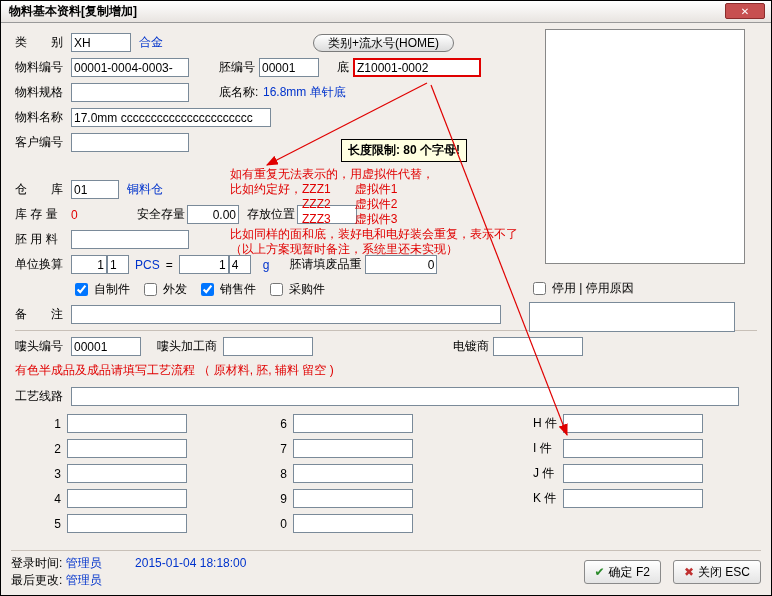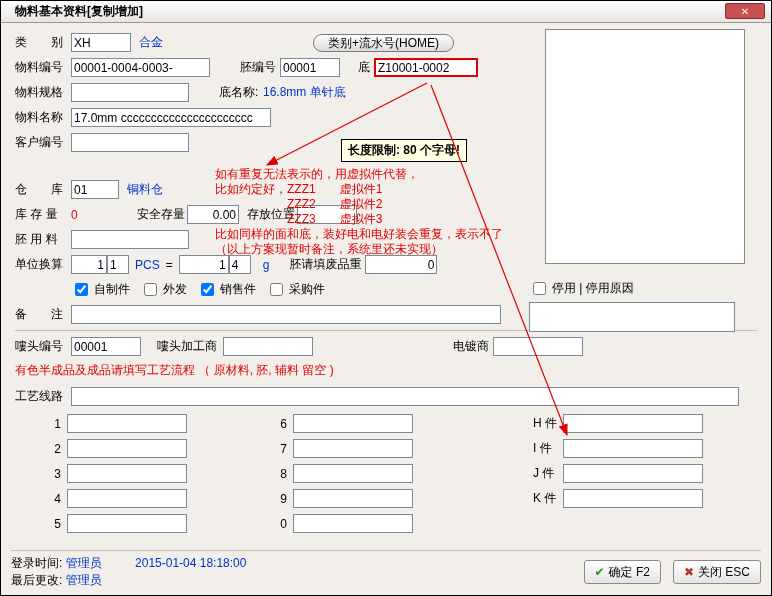--- a/index.html
+++ b/index.html
@@ -1,18 +1,18 @@
 <!DOCTYPE html>
 <html><head>
 <meta charset="utf-8">
 <style>
   * { box-sizing: border-box; }
   body { margin:0; font-family: "SimSun","宋体",sans-serif; font-size:12px; color:#000; background:#fff; }
   .window { width:772px; height:596px; border:1px solid #000; background:#fff; position:relative; }
-  .titlebar { height:22px; background:linear-gradient(#fff,#e8e4e0); border-bottom:1px solid #999; display:flex; align-items:center; padding:0 14px; position:relative; }
+  .titlebar { height:22px; background:linear-gradient(#fff,#e8e4e0); border-bottom:1px solid #999; display:flex; align-items:center; padding:0 8px; position:relative; }
   .titlebar .title { font-weight:bold; font-size:12px; }
   .closebtn { position:absolute; right:6px; top:2px; width:40px; height:16px; background:#c75050; border:1px solid #8b2c2c; border-radius:2px; display:flex; align-items:center; justify-content:center; color:#fff; font-family:Arial; font-size:10px; }
   .body { position:absolute; top:22px; left:0; right:0; bottom:0; padding:10px 14px 6px 14px; background:#f2eeea; }
   .row { display:flex; align-items:center; margin-bottom:6px; }
   .lbl { min-width:56px; white-space:nowrap; }
   input.tx,input.txs,input.txn { height:19px; border:1px solid #7a8a99; background:#fff; font-size:12px; padding:1px 2px; font-family:inherit; }
   input.tx { width:130px; }
   input.txn { width:52px; text-align:right; }
   .blue { color:#0033cc; }
   .red { color:#e00000; }
@@ -43,25 +43,25 @@
 
     <div class="row">
       <span class="lbl">类　　别</span>
       <input class="tx" style="width: 60px;" value="XH">
       <span class="blue" style="margin-left:8px">合金</span>
       <button class="btn" style="margin-left:150px">类别+流水号(HOME)</button>
     </div>
 
     <div class="row">
       <span class="lbl">物料编号</span>
-      <input class="tx" style="width: 139px;" value="00001-0004-0003-">
+      <input class="tx" style="width: 118px;" value="00001-0004-0003-">
       <span class="lbl" style="margin-left:30px;min-width:40px">胚编号</span>
       <input class="tx" style="width: 60px;" value="00001">
       <span class="lbl" style="margin-left:18px;min-width:16px">底</span>
-      <input class="tx redbox" style="width: 104px;" value="Z10001-0002">
+      <input class="tx redbox" style="width: 128px;" value="Z10001-0002">
     </div>
 
     <div class="row">
       <span class="lbl">物料规格</span>
       <input class="tx" style="width: 118px;" value="">
       <span class="lbl" style="margin-left:30px;min-width:44px">底名称:</span>
       <span class="blue">16.8mm 单针底</span>
     </div>
 
     <div class="row">
@@ -237,21 +237,21 @@
               <span>确定 F2</span>
             </button>
           <button class="actbtn">
               <span style="color:#c03030">✖</span>
               <span>关闭 ESC</span>
             </button>
         </div>
       </div>
     </div>
 
-    <div class="note" style="top:144px; left:214px;">
+    <div class="note" style="top:144px; left:229px;">
       <div>如有重复无法表示的，用虚拟件代替，</div>
       <div>比如约定好，ZZZ1　　虚拟件1</div>
       <div>　　　　　　ZZZ2　　虚拟件2</div>
       <div>　　　　　　ZZZ3　　虚拟件3</div>
       <div>比如同样的面和底，装好电和电好装会重复，表示不了</div>
       <div>（以上方案现暂时备注，系统里还未实现）</div>
     </div>
 
     <div class="tooltip" style="top:116px; left:340px;font-weight:bold;">长度限制: 80 个字母!</div>
 

